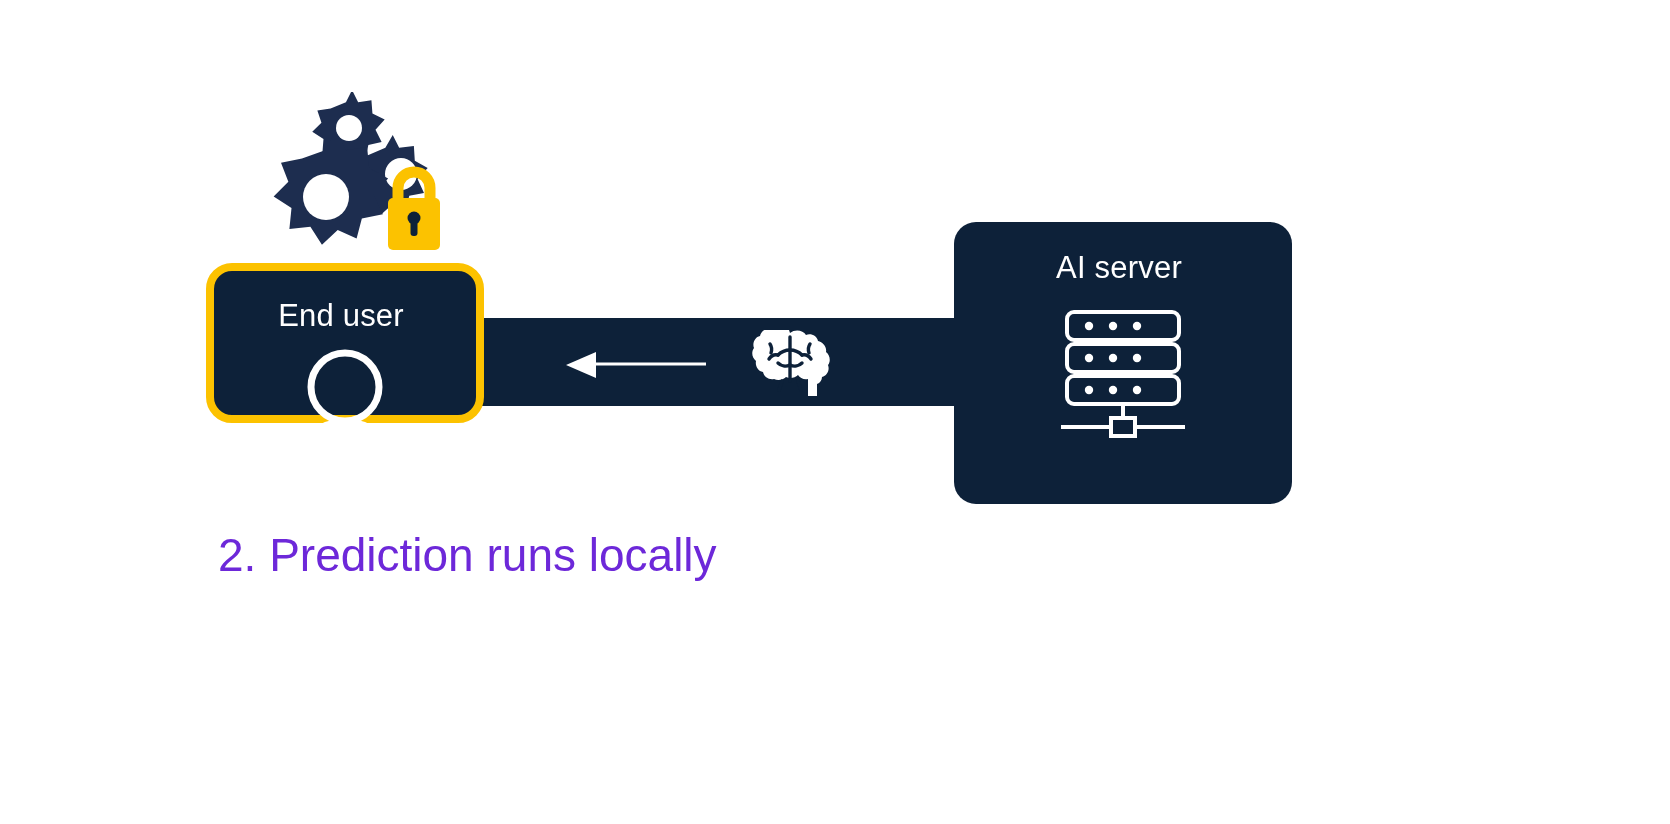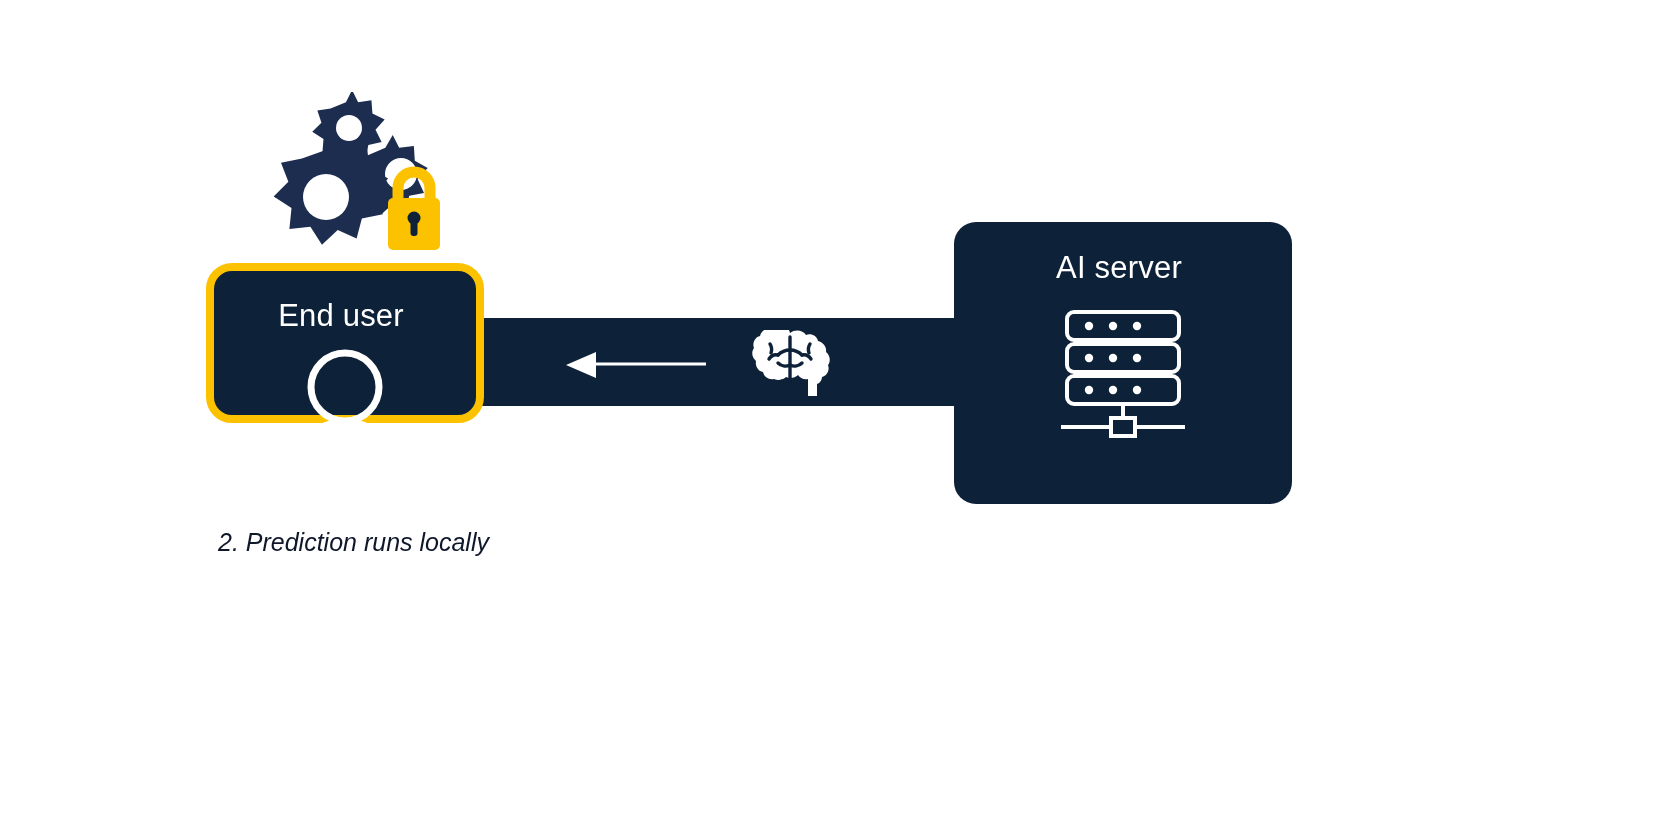--- a/index.html
+++ b/index.html
@@ -95,25 +95,24 @@
     position: absolute;
     left: 258px;
     top: 92px;
     width: 200px;
     height: 168px;
   }
 
   
   .caption {
     position: absolute;
-    color: #0f172a;
-    font-size: 25px;
+    color: #6d28d9;
+    font-size: 46px;
     font-weight: 400;
     white-space: nowrap;
-    font-style: italic;
   }
   #caption-left  { left: 218px; top: 528px; }
   #caption-right { left: 824px; top: 528px; }
 </style>
 </head>
 <body>
 
 <div id="canvas">
 
   <div class="connector-bar"></div>

